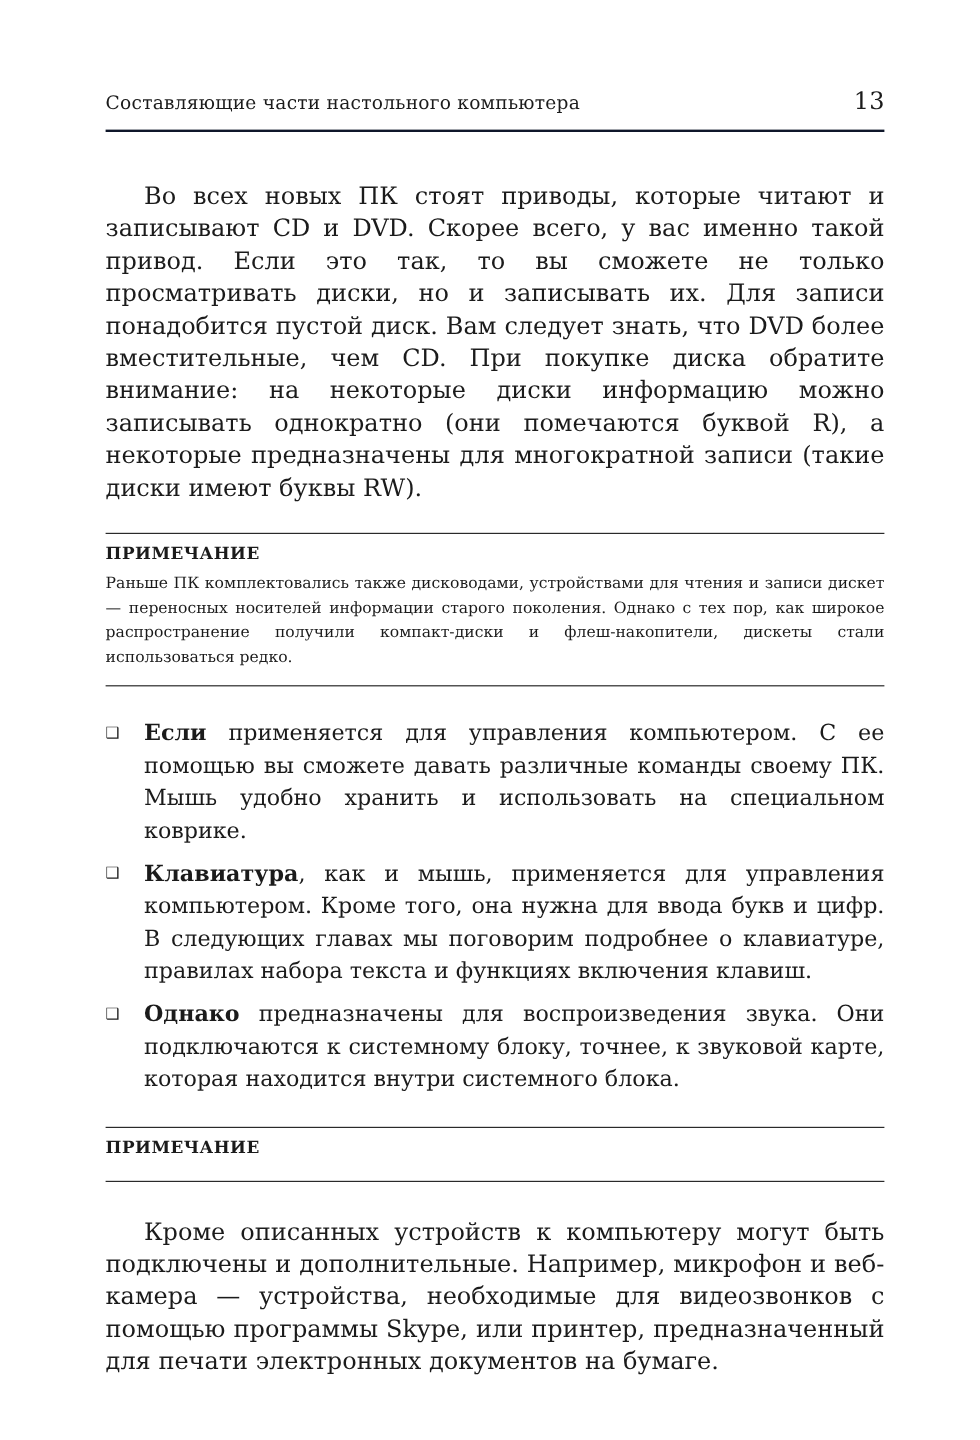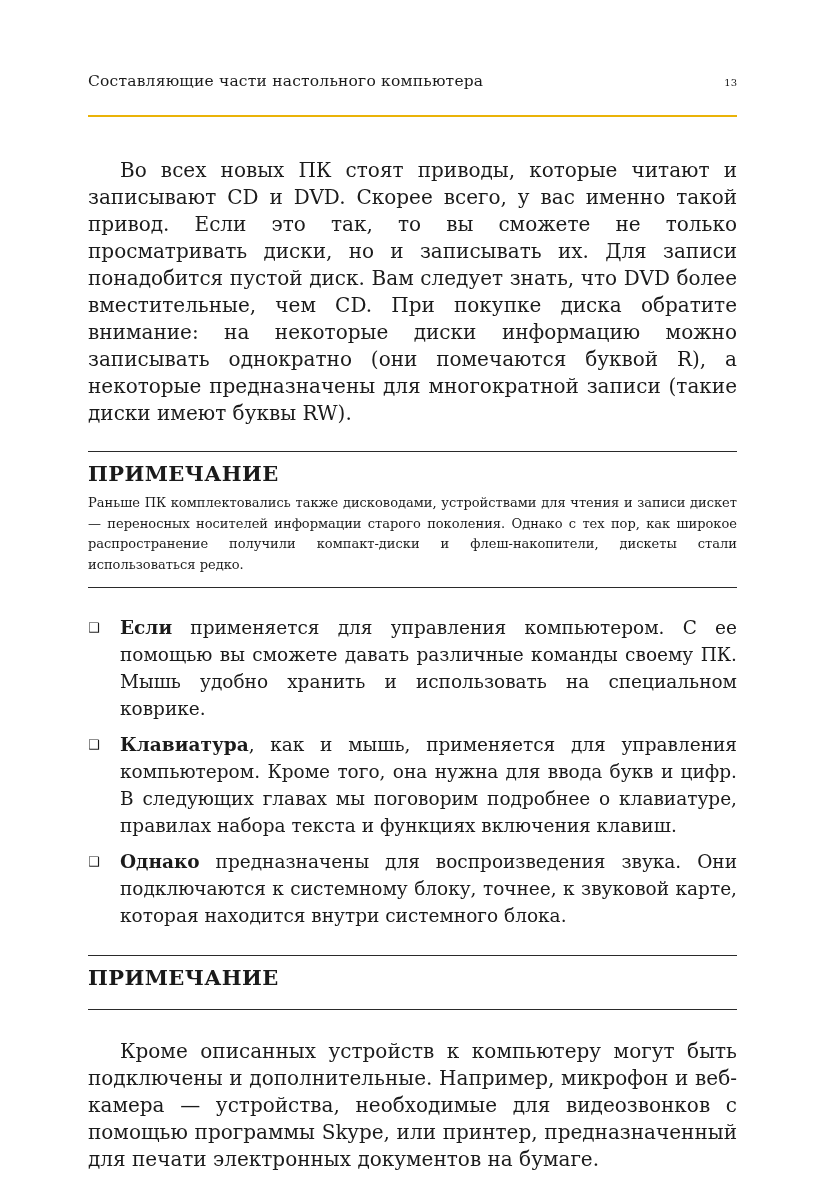--- a/index.html
+++ b/index.html
@@ -16,46 +16,46 @@
   }
   .content {
     padding: 72px 80px 0 88px; 
   }
   
   .running-header {
     display: flex;
     justify-content: space-between;
     align-items: baseline;
     font-size: 15.5px;
-    padding-bottom: 25px;
-    border-bottom: 2px solid #eab308;
+    padding-bottom: 12px;
+    border-bottom: 2px solid #0f172a;
   }
   .running-header .title { letter-spacing: 0.2px; }
-  .running-header .pagenum { font-size: 10px; }
+  .running-header .pagenum { font-size: 20px; }
 
   
   .body-p {
     margin: 0;
     font-size: 20px;
     line-height: 27px;
     text-align: justify;
   }
   .body-p.indent { text-indent: 32px; }
   .intro { margin-top: 40px; }
 
   
   .note {
     margin-top: 24px;
     border-top: 1.6px solid #2a2a2a;
     border-bottom: 1.6px solid #2a2a2a;
     padding: 9px 0 12px 0;
   }
   .note-title {
     font-weight: bold;
-    font-size: 21px;
+    font-size: 14px;
     letter-spacing: 0.4px;
     margin: 0 0 7px 0;
   }
   .note-text {
     margin: 0;
     font-size: 13px;
     line-height: 20.5px;
     text-align: justify;
   }
 

